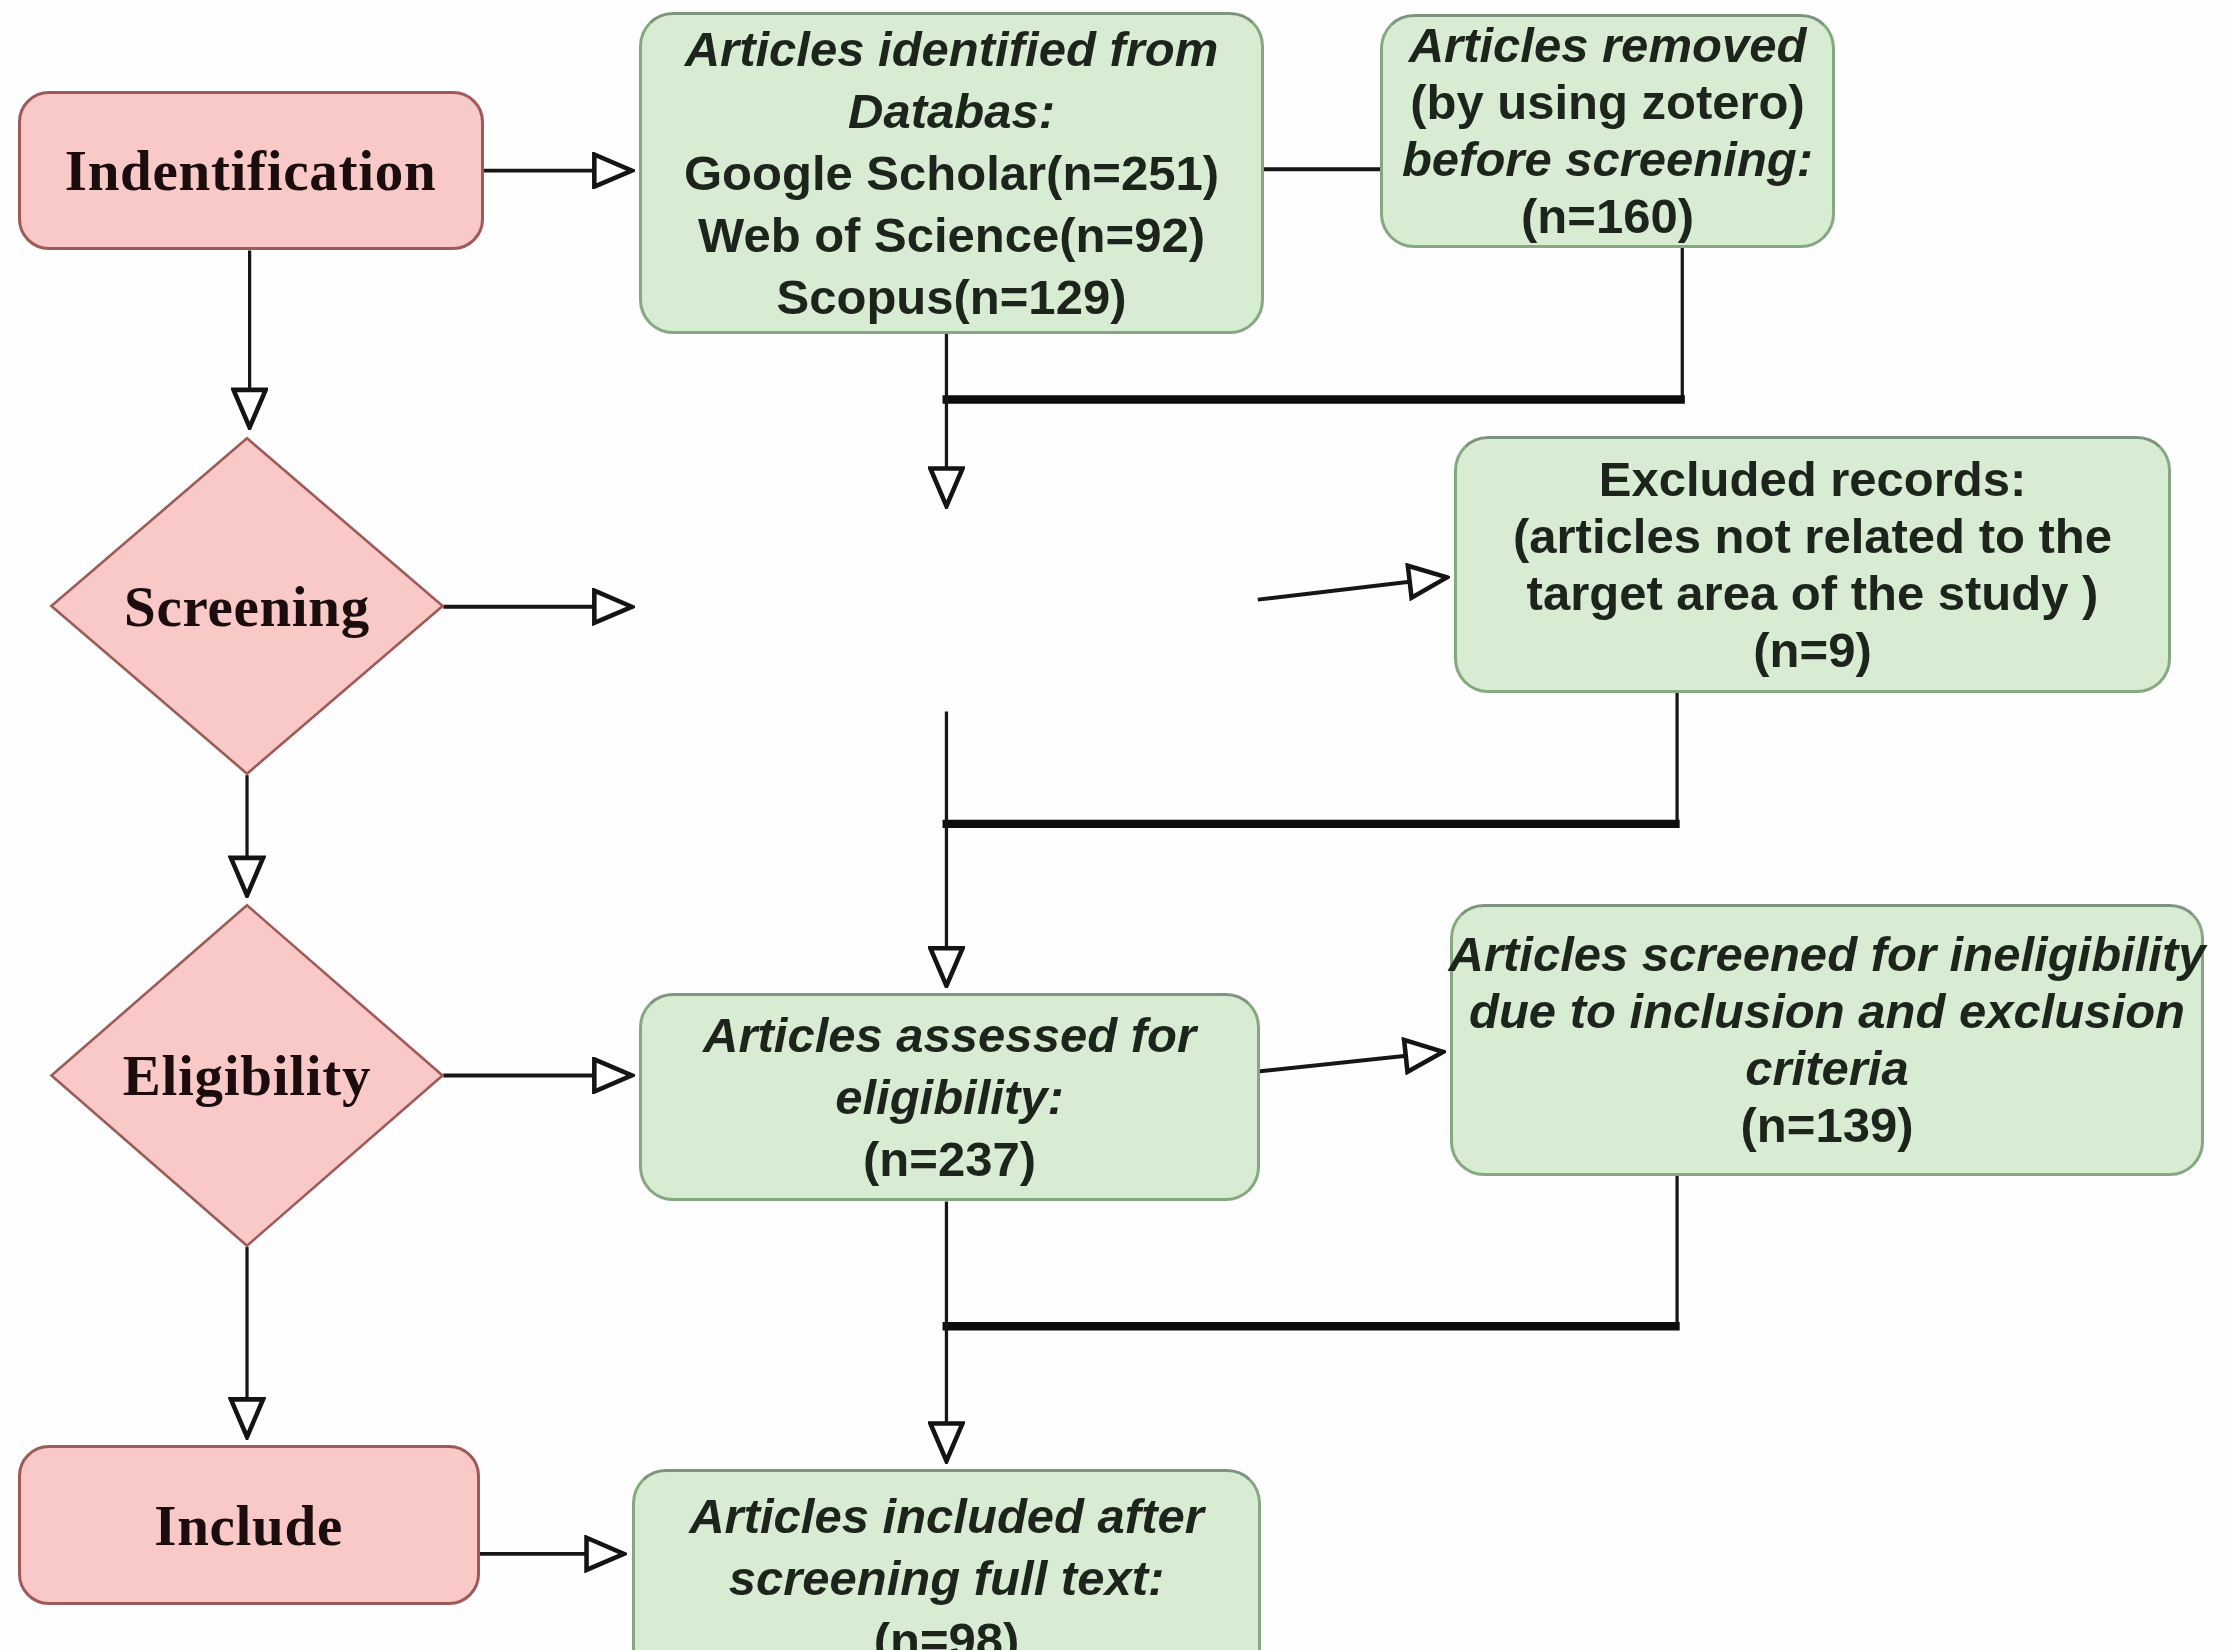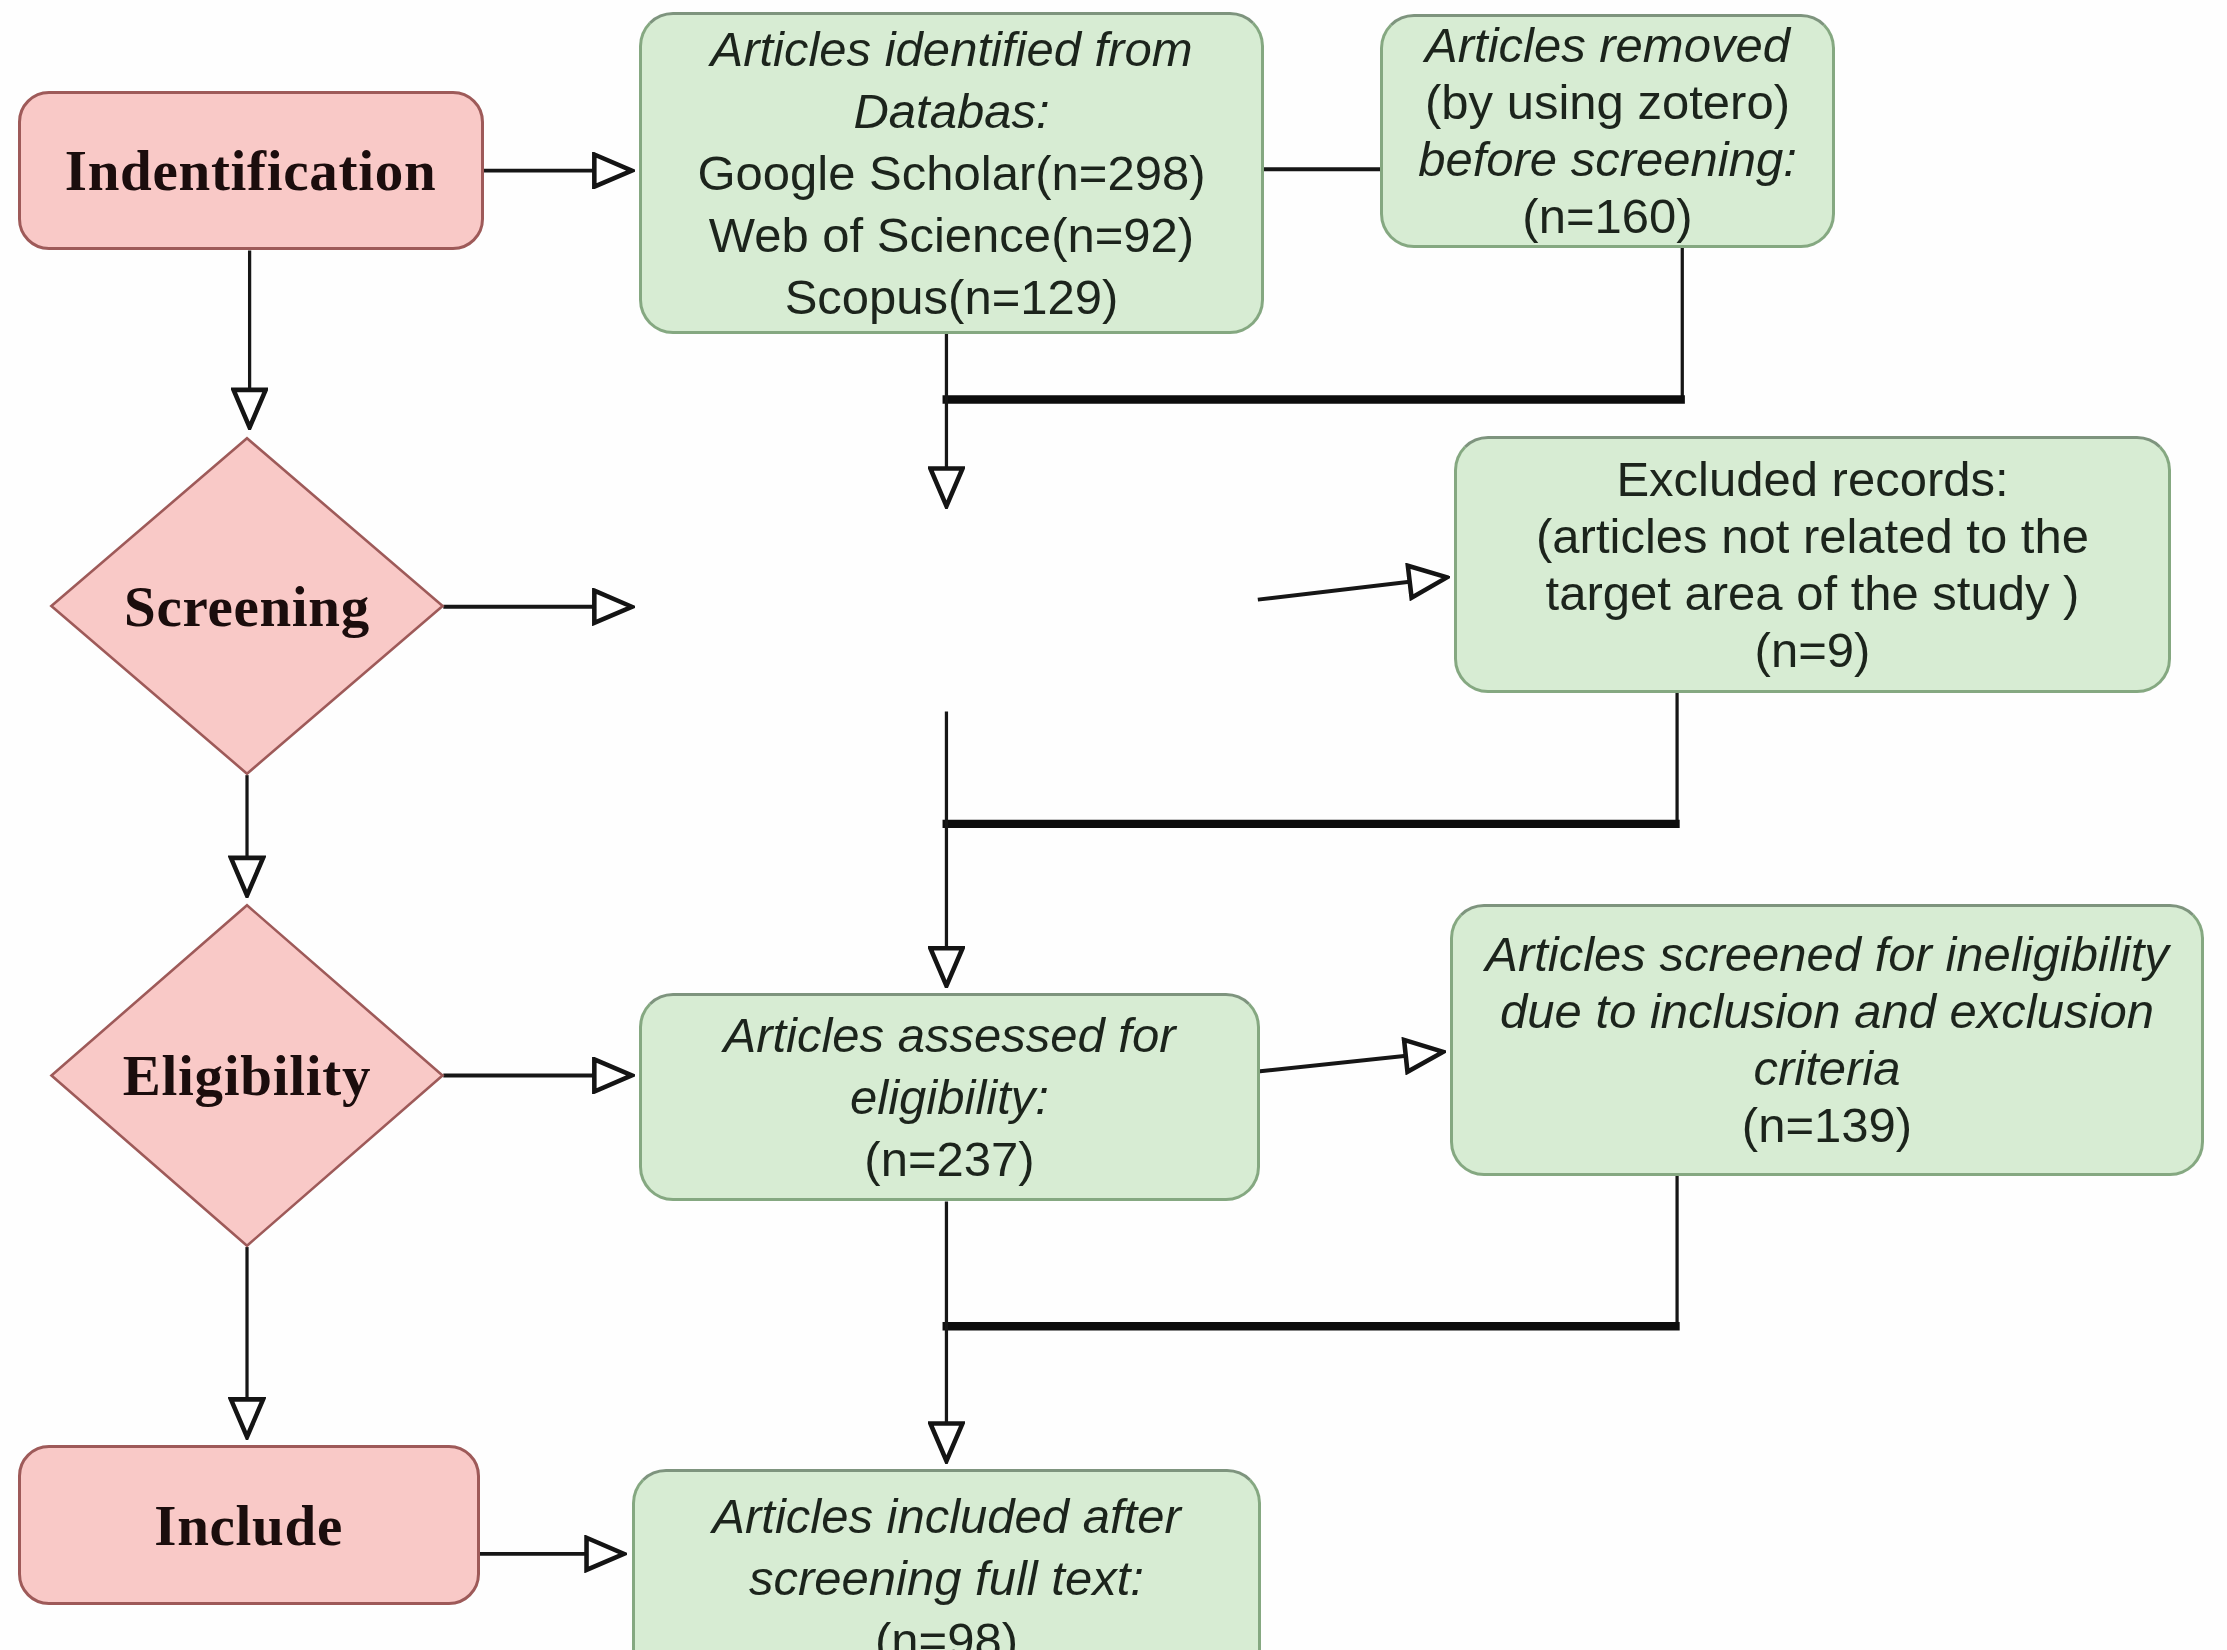--- a/index.html
+++ b/index.html
@@ -26,21 +26,21 @@
   .diamond-label{
     position:absolute;left:0;top:0;width:100%;height:100%;
     display:flex;align-items:center;justify-content:center;
   }
   .gbox{
     position:absolute;box-sizing:border-box;
     background:#d7ecd3;border:3.9px solid #85a881;border-top-color:#7e947e;border-radius:34px;
     display:flex;flex-direction:column;align-items:center;justify-content:center;
     text-align:center;padding:6.5px 11.7px;
   }
-  .gbox .line{font-size:49px;line-height:62px;color:#1c241c;white-space:nowrap;}
+  .gbox .line{font-size:49px;line-height:62px;color:#1c241c;white-space:nowrap;font-weight:bold;}
   .gbox.tight .line{line-height:57px;}
   .it{font-style:italic;}
 </style>
 </head>
 <body>
 
 <div class="canvas">
 
   <svg class="connectors" viewBox="0 0 3426 2539" xmlns="http://www.w3.org/2000/svg">
     <defs>
@@ -104,21 +104,21 @@
     </div>
   </div>
 
   <div class="pinkbox" style="left:17.6px;top:1445px;width:462px;height:160px;">
     <span class="stage-label">Include</span>
   </div>
 
   <div class="gbox" style="left:639px;top:12.4px;width:625px;height:322px;">
     <div class="line it">Articles identified from</div>
     <div class="line it">Databas:</div>
-    <div class="line">Google Scholar(n=298)</div>
+    <div class="line">Google Scholar(n=251)</div>
     <div class="line">Web of Science(n=92)</div>
     <div class="line">Scopus(n=129)</div>
   </div>
 
 
   <div class="gbox" style="left:639px;top:993px;width:621px;height:208px;">
     <div class="line it">Articles assessed for</div>
     <div class="line it">eligibility:</div>
     <div class="line">(n=237)</div>
   </div>

